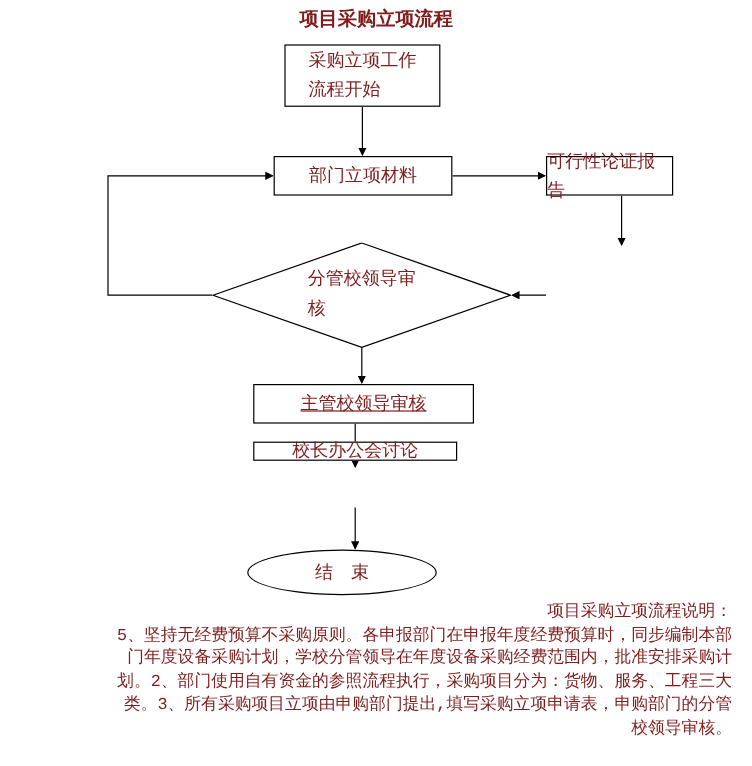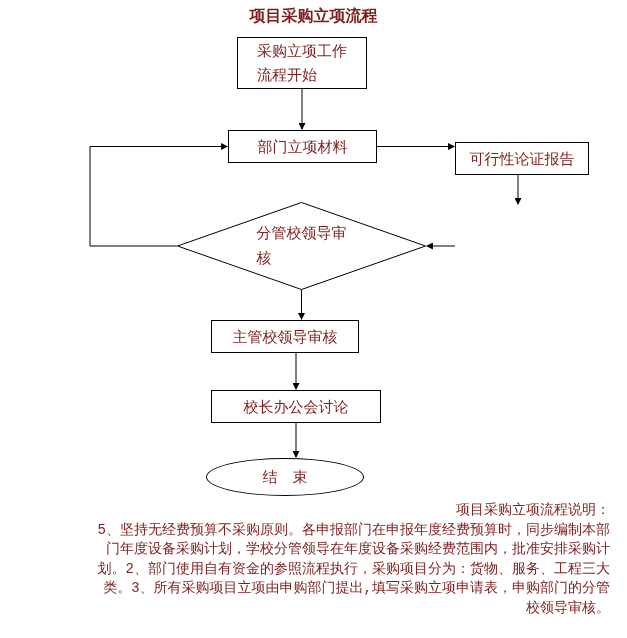--- a/index.html
+++ b/index.html
@@ -39,25 +39,25 @@
     display: flex;
     align-items: center;
     justify-content: center;
     font-size: 15px;
     line-height: 24px;
   }
   .lbl { white-space: pre-line; }
   .node .lbl { text-align: left; }
   .node-start    { left: 237px; top: 37px;  width: 130px; height: 52px; }
   .node-dept     { left: 228px; top: 130px; width: 149px; height: 33px; }
-  .node-feas     { left: 455px; top: 130px; width: 134px; height: 33px; margin-top: 12px; }
+  .node-feas     { left: 455px; top: 130px; width: 106px; height: 33px; }
   .node-supplier { left: 455px; top: 205px; width: 126px; height: 82px;
                    justify-content: flex-start; padding-left: 7px; line-height: 23px; }
-  .node-chief    { left: 211px; top: 320px; width: 148px; height: 33px; }
-  .node-principal{ left: 211px; top: 390px; width: 170px; height: 33px; }
+  .node-chief    { left: 211px; top: 320px; width: 184px; height: 33px; text-decoration: underline; }
+  .node-principal{ left: 211px; top: 368px; width: 170px; height: 16px; }
   .diamond {
     position: absolute;
     left: 177px; top: 202px; width: 249px; height: 88px;
   }
   .diamond svg { position: absolute; left: 0; top: 0; }
   .diamond .dlbl {
     position: absolute;
     left: 50%; top: 50%;
     transform: translate(-50%, -50%);
     font-size: 15px;

